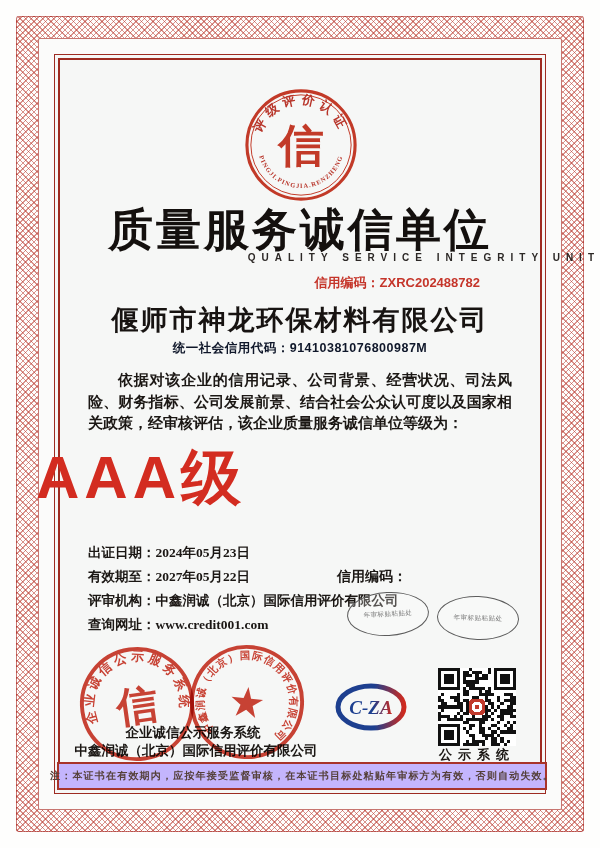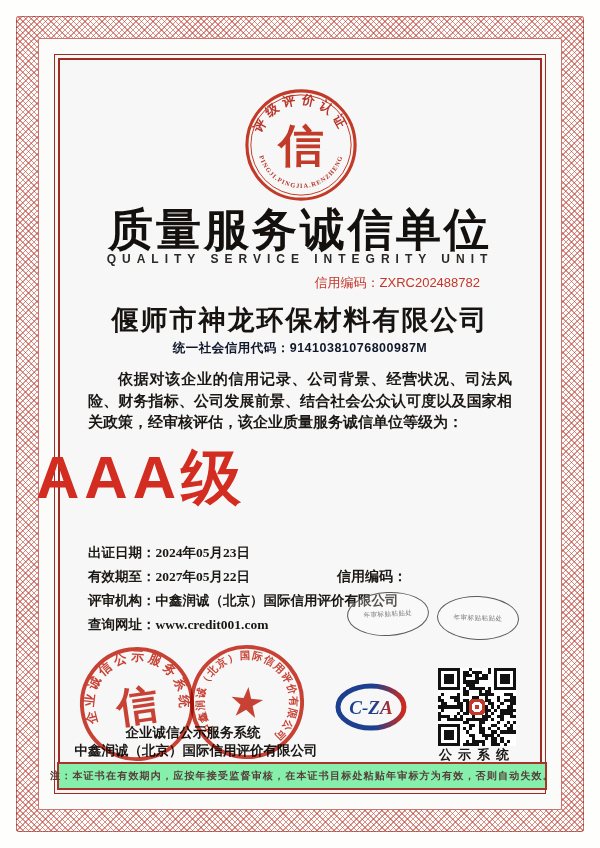--- a/index.html
+++ b/index.html
@@ -23,30 +23,30 @@
   
   .main-border{position:absolute;left:54px;top:54px;right:54px;bottom:54px;
     border:1px solid #9e2b22;background:#f6f7f6;}
   .main-border::after{content:"";position:absolute;inset:3px;border:2.5px solid #9e2b22;}
   
   .emblem{position:absolute;left:242px;top:86px;width:118px;height:118px;}
   
   .title{position:absolute;left:0;top:200px;width:100%;text-align:center;
     font-family:"Liberation Serif","DejaVu Serif",serif;font-weight:900;
     font-size:45px;letter-spacing:3px;color:#14100e;}
-  .subtitle{position:absolute;left:0;top:252px;width:100%;text-align:center;
-    font-size:12px;font-weight:700;letter-spacing:6px;color:#2c2826;}
-  .credit-line{position:absolute;right:120px;top:274px;font-size:13px;font-weight:400;color:#c5352a;text-align:center;}
+  .subtitle{position:absolute;left:0;top:252px;width:100%;text-align:right;
+    font-size:10px;font-weight:700;letter-spacing:6px;color:#2c2826;}
+  .credit-line{position:absolute;right:120px;top:274px;font-size:13px;font-weight:700;color:#c5352a;text-align:center;}
   .company{position:absolute;left:0;top:302px;width:100%;text-align:center;
     font-family:"Liberation Serif","DejaVu Serif",serif;font-weight:900;
     font-size:27px;letter-spacing:2px;color:#171311;}
   .uscc{position:absolute;left:0;top:340px;width:100%;text-align:center;
     font-size:12.5px;font-weight:700;color:#0f172a;letter-spacing:.5px;}
   .body-par{position:absolute;left:88px;top:370px;width:424px;
-    font-family:Liberation Mono, monospace;font-weight:700;
+    font-family:Liberation Serif, serif;font-weight:700;
     font-size:15px;line-height:21.5px;text-align:justify;text-indent:2em;color:#1b1714;}
   .grade{position:absolute;left:0;top:438px;width:100%;text-align:left;
     font-family:Liberation Sans, sans-serif;font-weight:900;
     font-size:60px;letter-spacing:5px;color:#d32c20;padding-left:36px;}
   
   .info{position:absolute;left:88px;top:544px;}
   .info-row{height:24px;font-size:13.5px;font-weight:700;color:#1b1714;
     font-family:"Liberation Serif","DejaVu Serif",serif;}
   .annual-label{position:absolute;left:337px;top:568px;font-size:14px;font-weight:700;
     font-family:"Liberation Serif","DejaVu Serif",serif;color:#1b1714;}
@@ -66,21 +66,21 @@
   .cza{position:absolute;left:334px;top:682px;width:74px;height:50px;}
   .cza-label{position:absolute;left:330px;top:745px;width:82px;text-align:center;
     font-size:14px;font-weight:700;letter-spacing:3px;color:#1b1714;
     font-family:"Liberation Serif","DejaVu Serif",serif;margin-top:20px;}
   .qr{position:absolute;left:438px;top:668px;width:78px;height:78px;}
   .qr-label{position:absolute;left:424px;top:746px;width:106px;text-align:center;
     font-size:13px;font-weight:700;letter-spacing:6px;color:#1b1714;
     font-family:"Liberation Serif","DejaVu Serif",serif;}
   
   .note-box{position:absolute;left:57px;top:762px;width:486px;height:24px;
-    border:2px solid #a8342a;background:#86efac;
+    border:2px solid #a8342a;background:#c4b5fd;
     display:flex;align-items:center;justify-content:center;text-align:right;}
   .note-text{font-size:10px;font-weight:700;letter-spacing:1.2px;color:#55403a;
     font-family:"Liberation Serif","DejaVu Serif",serif;white-space:nowrap;}
   svg text{font-family:"Liberation Serif","DejaVu Serif",serif;}
 </style>
 </head>
 <body>
 
 <div class="cert">
   <div class="band"></div>

